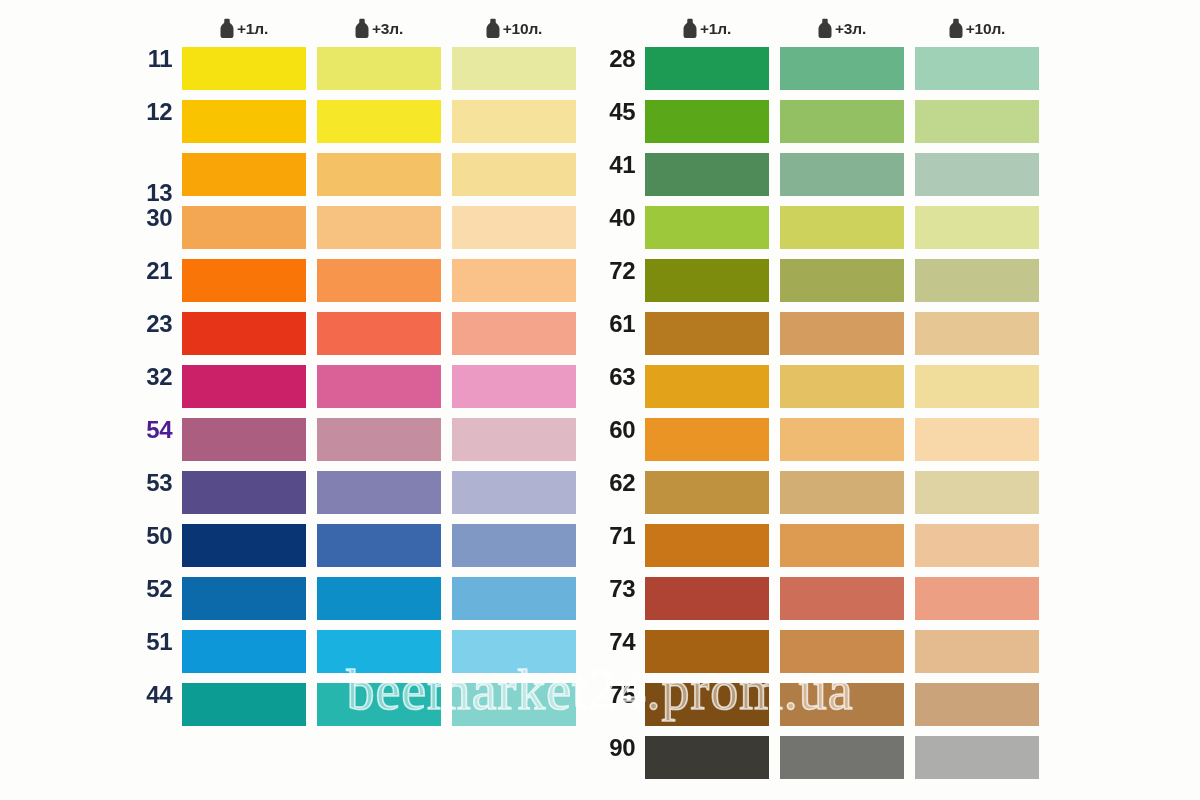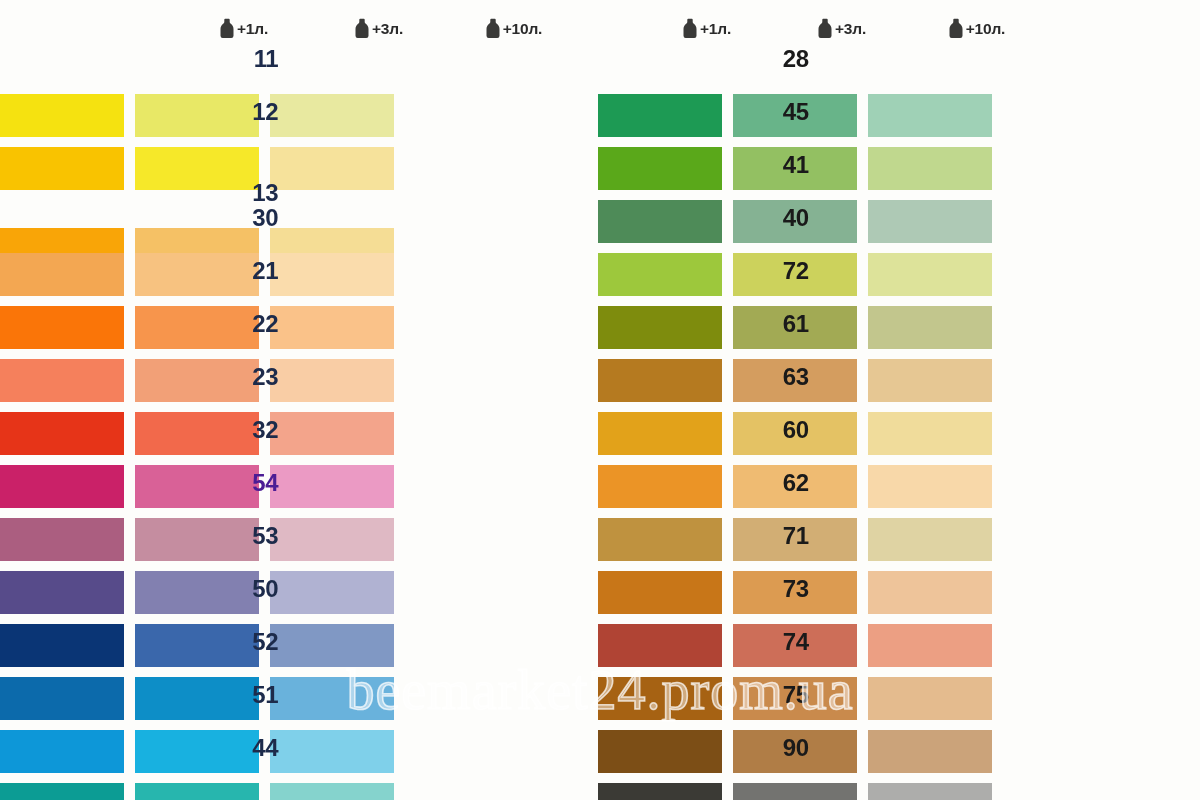--- a/index.html
+++ b/index.html
@@ -79,22 +79,22 @@
   
   .rows {
     position: absolute;
     top: 47px;
   }
   .panel-left  .rows { left: 0px; }
   .panel-right .rows { left: 0px; }
 
   .row {
     display: flex;
-    flex-direction: column;
-    align-items: center;
+    flex-direction: row;
+    align-items: flex-start;
     height: 43px;
     margin-bottom: 10px;
   }
   .row:last-child { margin-bottom: 0; }
 
   .row-label {
     width: 47px;
     flex: 0 0 47px;
     text-align: right;
     padding-right: 10px;
@@ -206,28 +206,20 @@
           </div>
           <div class="row">
             <div class="row-label" style="color: rgb(29, 43, 75);">21</div>
             <div class="swatches">
               <div class="swatch" title="21 +1л." style="background: rgb(250, 117, 8);"></div>
               <div class="swatch" title="21 +3л." style="background: rgb(247, 149, 76);"></div>
               <div class="swatch" title="21 +10л." style="background: rgb(250, 194, 137);"></div>
             </div>
           </div>
           <div class="row">
-            <div class="row-label" style="color: rgb(29, 43, 75);">22</div>
-            <div class="swatches">
-              <div class="swatch" title="22 +1л." style="background: rgb(245, 128, 92);"></div>
-              <div class="swatch" title="22 +3л." style="background: rgb(242, 160, 119);"></div>
-              <div class="swatch" title="22 +10л." style="background: rgb(249, 205, 165);"></div>
-            </div>
-          </div>
-          <div class="row">
             <div class="row-label" style="color: rgb(29, 43, 75);">23</div>
             <div class="swatches">
               <div class="swatch" title="23 +1л." style="background: rgb(230, 52, 24);"></div>
               <div class="swatch" title="23 +3л." style="background: rgb(242, 105, 75);"></div>
               <div class="swatch" title="23 +10л." style="background: rgb(243, 164, 139);"></div>
             </div>
           </div>
           <div class="row">
             <div class="row-label" style="color: rgb(29, 43, 75);">32</div>
             <div class="swatches">

